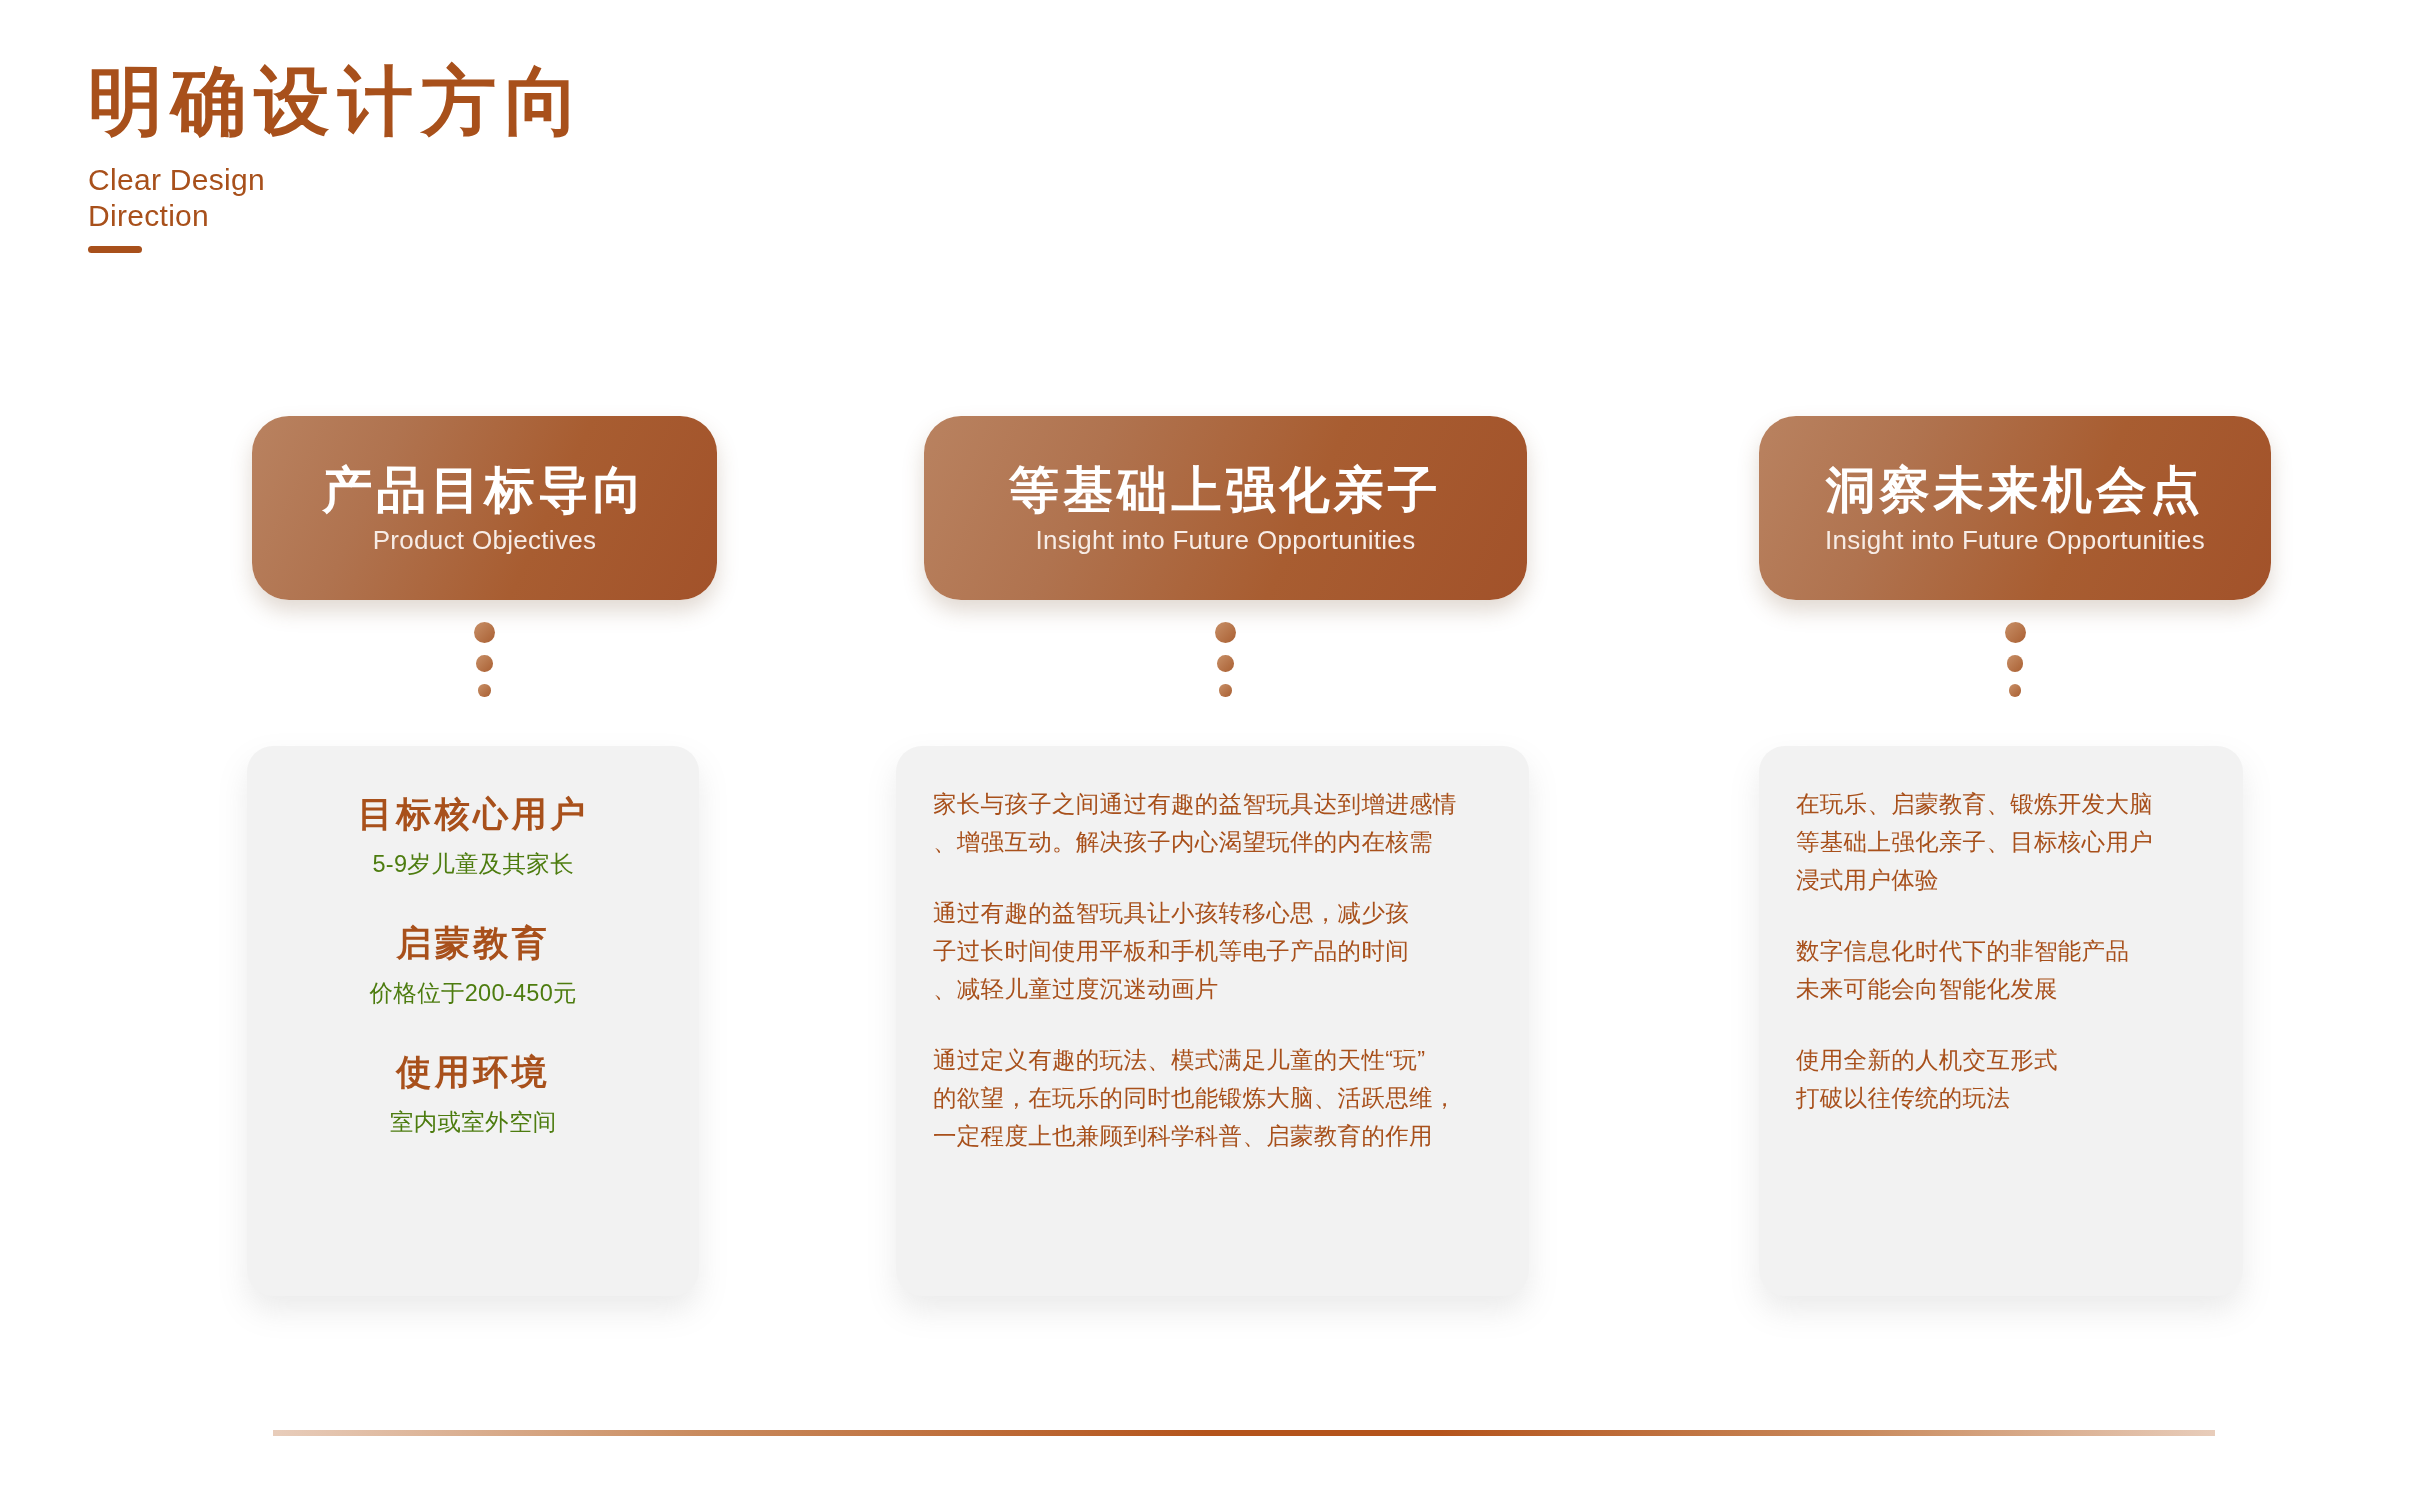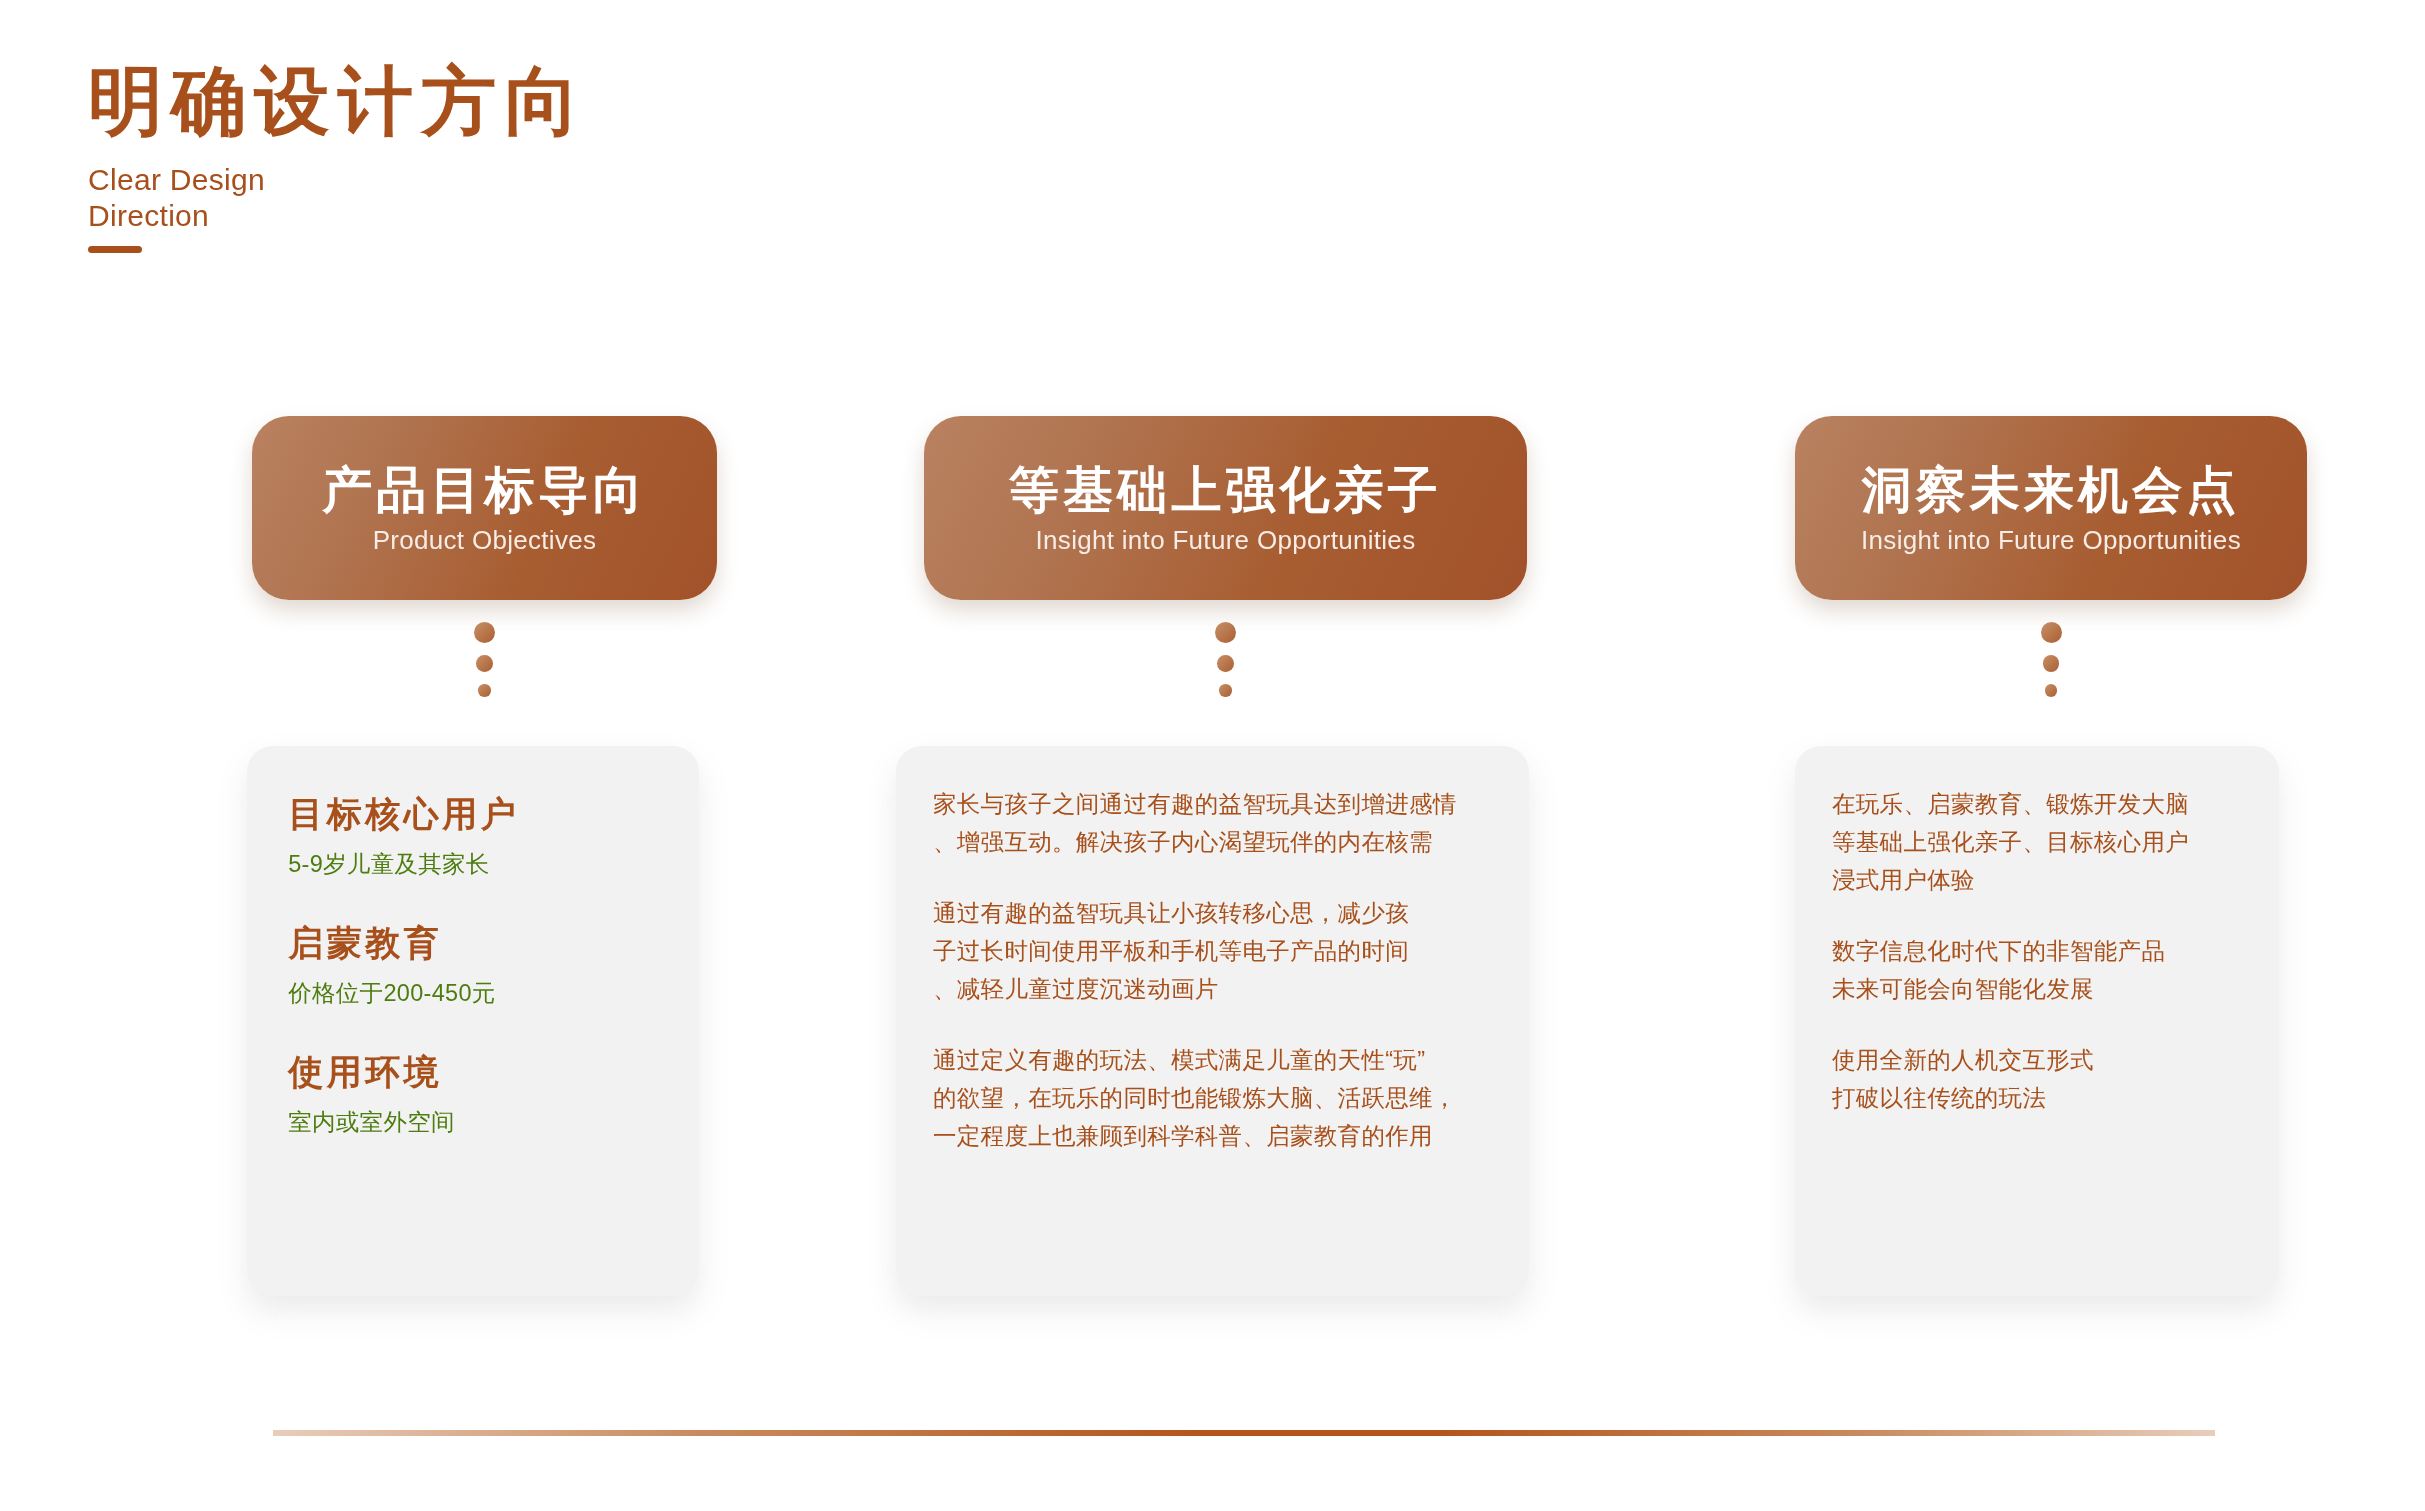--- a/index.html
+++ b/index.html
@@ -55,21 +55,21 @@
     width: 2426px;
     height: 1511px;
     padding-left: 11px;
   }
   .column {
     position: absolute;
     top: 416px;
   }
   .column.c0 { left: 252px;  width: 465px; }
   .column.c1 { left: 924px; width: 603px; }
-  .column.c2 { left: 1795px; width: 512px; }
+  .column.c2 { left: 1759px; width: 512px; }
 
   
   .pill {
     position: relative;
     border-radius: 37px;
     background: linear-gradient(115deg, #b98260 0%, #b0734f 28%, #a85d31 62%, #a2522a 100%);
     box-shadow: 0 11px 21px rgba(120, 80, 50, 0.22);
     text-align: center;
     box-sizing: border-box;
     padding: 23.5px 21px 22px 21px;
@@ -141,21 +141,21 @@
     padding: 39px 37px 39px 37px;
   }
   .c2 .card {
     width: 484px;
     height: 550px;
     margin-left: 0px;
     padding: 39px 37px 39px 37px;
   }
 
   
-  .kv { margin-bottom: 43px; }
+  .kv { margin-bottom: 43px; text-align: center; }
   .kv:last-child { margin-bottom: 0; }
   .kv-label {
     font-size: 35px;
     font-weight: 700;
     color: #a8501b;
     letter-spacing: 3.5px;
     line-height: 1.15;
     white-space: nowrap;
   }
   .kv-value {

